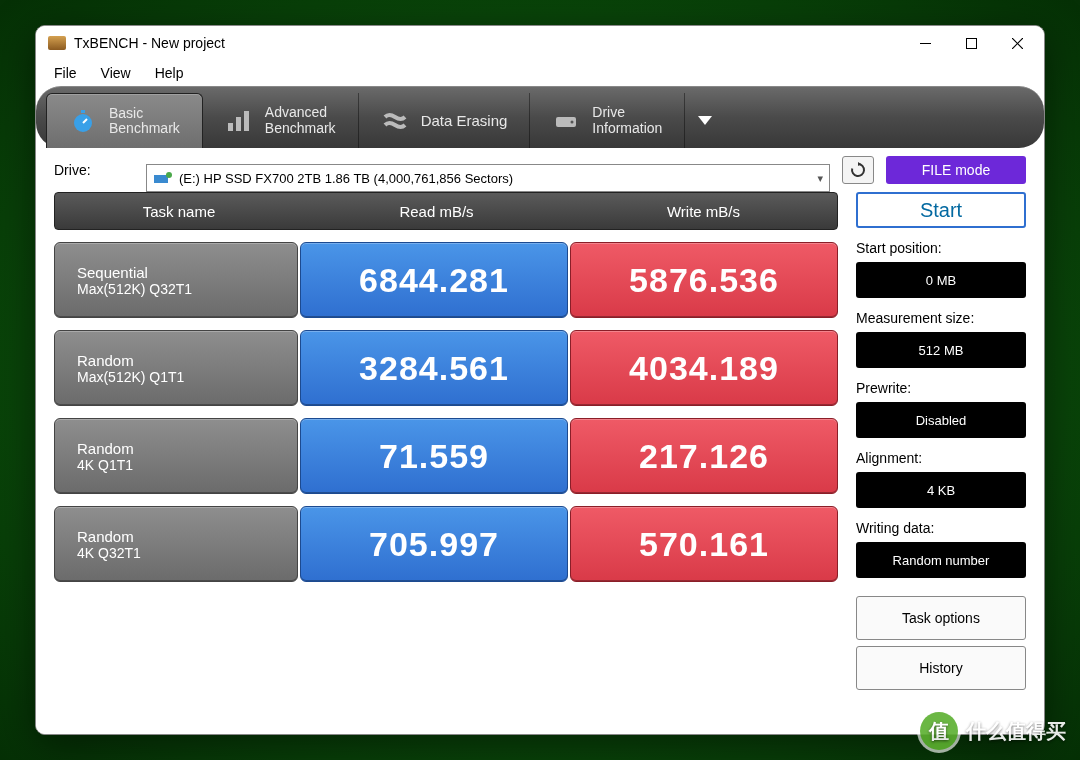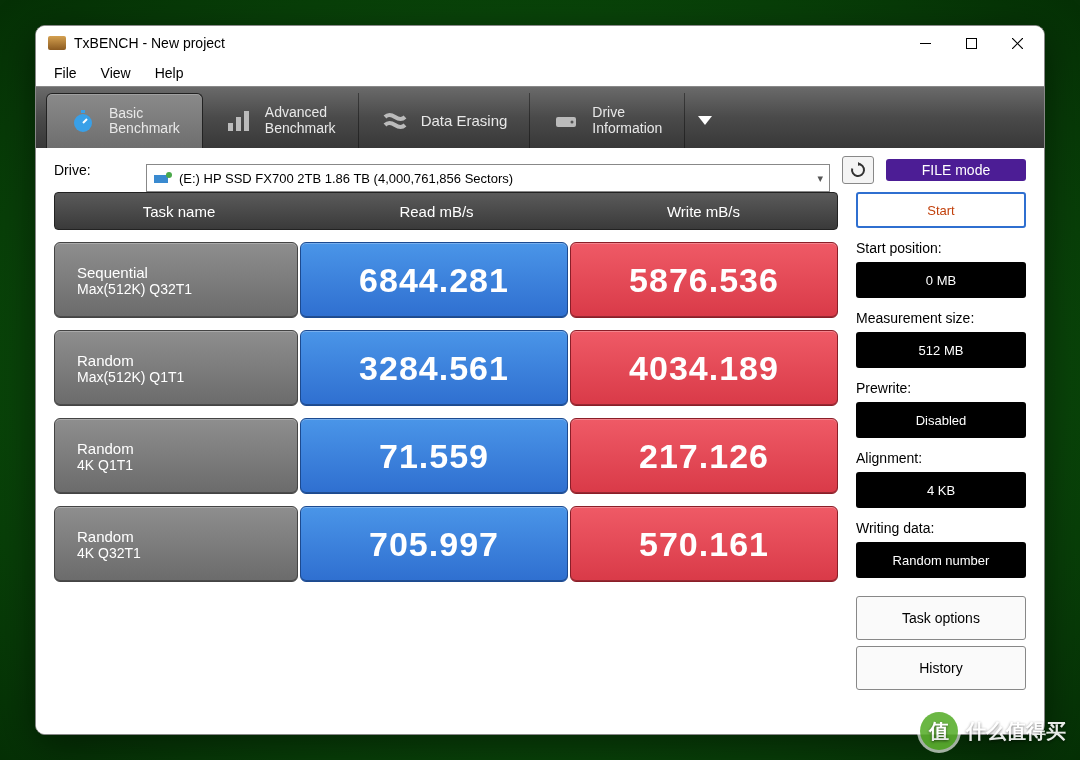--- a/index.html
+++ b/index.html
@@ -25,20 +25,21 @@
     background: linear-gradient(#d4a050, #8b5a20); border-radius: 2px;
   }
   .title-text { font-size: 14px; color: #000; flex: 1; }
   .winbtn { width: 46px; height: 30px; display:flex; align-items:center; justify-content:center; font-size:13px; color:#000; }
   .menubar { height: 26px; display:flex; align-items:center; padding:0 8px; gap:4px; background:#fff; font-size:14px; }
   .menuitem { padding: 2px 10px; }
   .tabbar {
     height: 62px; background: linear-gradient(#6a6a6a, #4a4a4a 50%, #383838);
     display:flex; align-items:stretch; padding: 6px 10px 0 10px; gap:0;
     border-top:1px solid #888;
+    border-radius:25px;
   }
   .tab {
     display:flex; align-items:center; gap:12px; padding:0 22px; color:#e8e8e8; font-size:15px;
     border-right: 1px solid rgba(0,0,0,0.4); cursor:pointer; position:relative; top:0;
   }
   .tab .ticon { width:28px; height:28px; display:flex; align-items:center; justify-content:center; }
   .tab.active {
     background: linear-gradient(#8a8a8a, #6e6e6e);
     border:1px solid #222; border-bottom:none;
     border-top-left-radius:6px; border-top-right-radius:6px;
@@ -52,21 +53,21 @@
   .drivebar .lab { font-size:14px; width:80px; }
   .drive-select {
     flex:1; height:28px; border:1px solid #888; display:flex; align-items:center; padding:0 6px;
     font-size:13px; background:#fff; gap:6px;margin-top:16px;
   }
   .drive-select .chev { margin-left:auto; font-size:11px; color:#555; }
   .refresh-btn {
     width:32px; height:28px; border:1px solid #888; background:#f4f4f4; display:flex; align-items:center; justify-content:center; font-size:15px; border-radius:3px;
   }
   .mode-btn {
-    width:140px; height:22px; background:#4c1d95; color:#fff; font-size:14px; display:flex; align-items:center; justify-content:center; border-radius:3px;
+    width:140px; height:28px; background:#6d28d9; color:#fff; font-size:14px; display:flex; align-items:center; justify-content:center; border-radius:3px;
   }
   .content {
     flex:1; background:#fff; display:flex; padding: 0 18px 8px 18px; gap:18px;
   }
   .results { flex:1; display:flex; flex-direction:column; gap:12px; }
   .results-head {
     display:flex; background: linear-gradient(#5a5a5a,#3a3a3a); height:38px; border-radius:4px; color:#fff;
     font-size:15px; align-items:center; text-align:center;
     border:1px solid #222;
   }
@@ -85,21 +86,21 @@
     border-color:#444;
   }
   .task-cell .l1 { font-size:15px; }
   .task-cell .l2 { font-size:14px; }
   .val-cell { flex:1; font-family: Arial, sans-serif; font-weight:bold; font-size:34px; letter-spacing:1px; color:#fff; }
   .val-cell.read  { background: linear-gradient(#4a95e8,#2f6fd0); border-color:#1c4a90; }
   .val-cell.write { background: linear-gradient(#ef5a66,#d93a48); border-color:#8a1e28; }
 
   .side { width:170px; display:flex; flex-direction:column; gap:6px; padding-top:0; }
   .btn-start {
-    height:36px; border:2px solid #2f6fd0; background:#fff; color:#c2410c; font-size:13px;
+    height:36px; border:2px solid #2f6fd0; background:#fff; color:#0369a1; font-size:20px;
     display:flex; align-items:center; justify-content:center; border-radius:3px;
   }
   .side .lab2 { font-size:14px; margin-top:6px; }
   .blackbox {
     height:36px; background:#000; color:#fff; font-size:13px; display:flex; align-items:center; justify-content:center; border-radius:3px;
   }
   .whitebtn {
     height:44px; border:1px solid #888; background:#fafafa; display:flex; align-items:center; justify-content:center; font-size:14px; border-radius:3px;
   }
   .statusbar {

